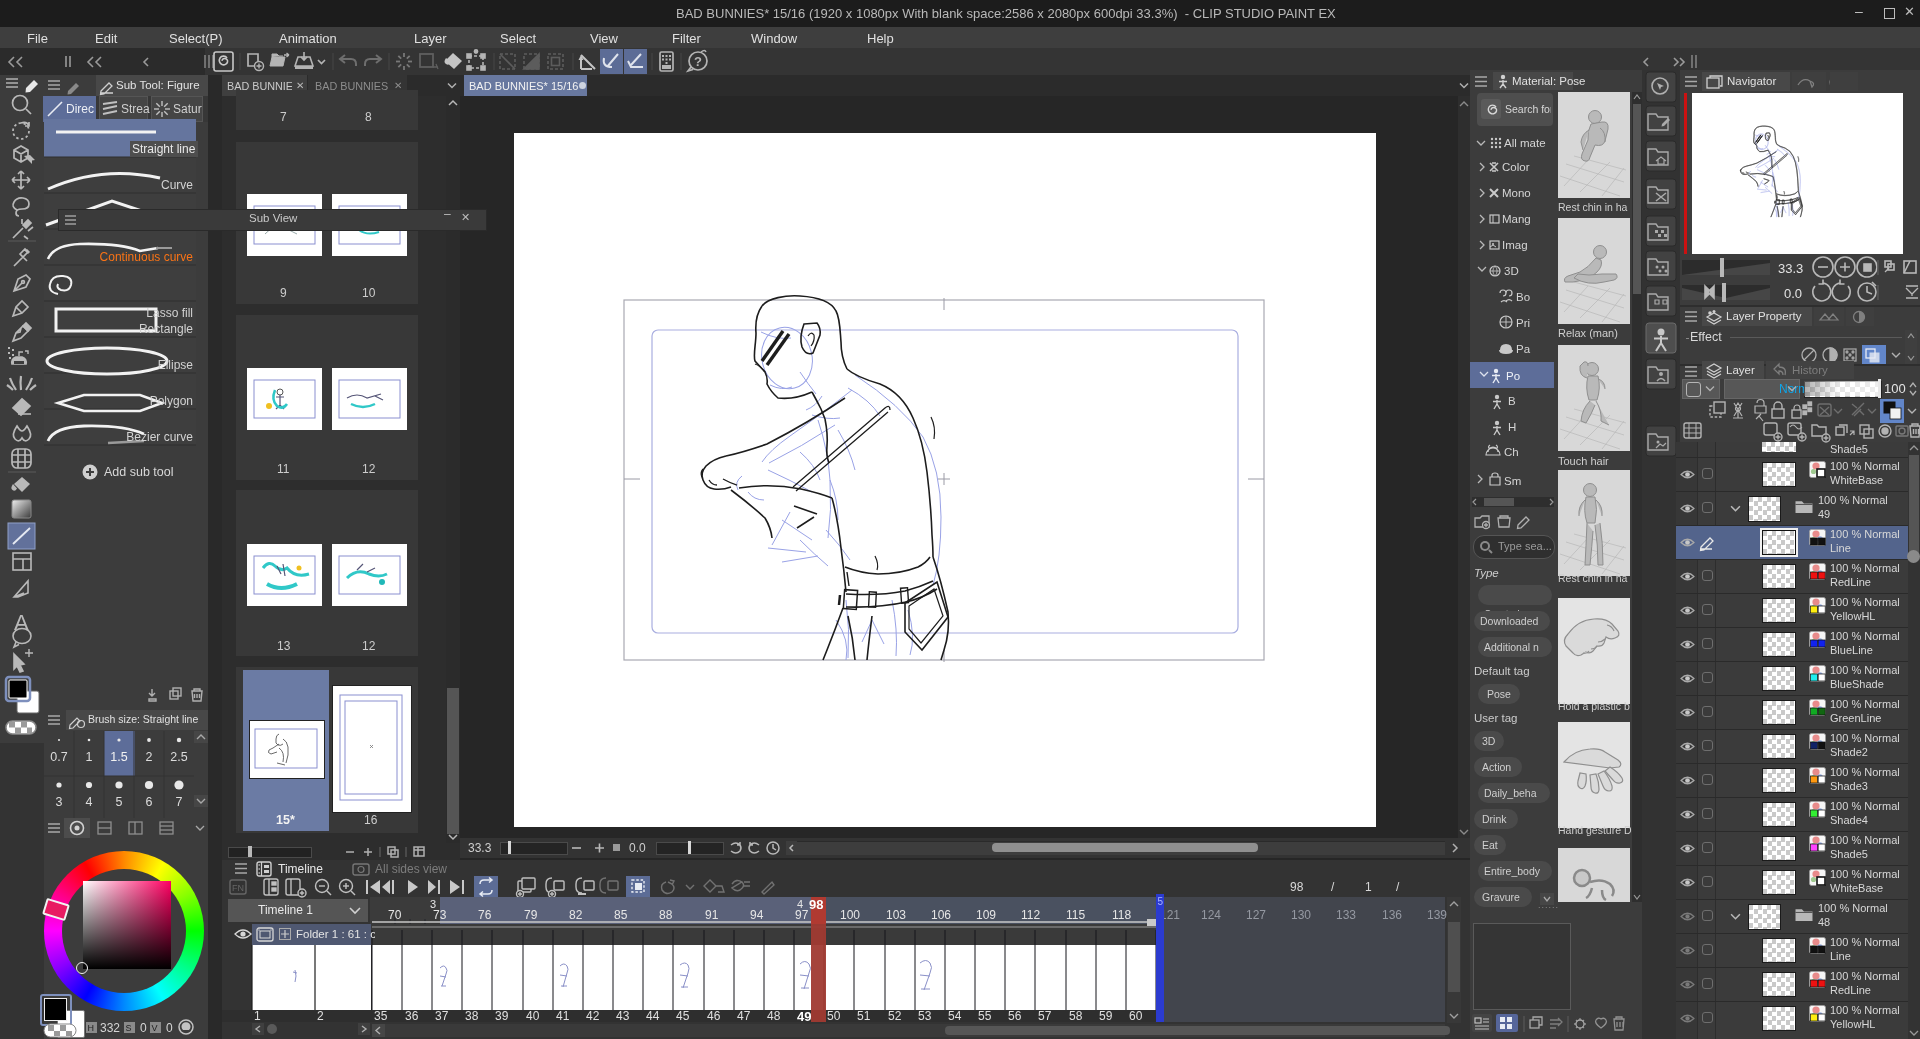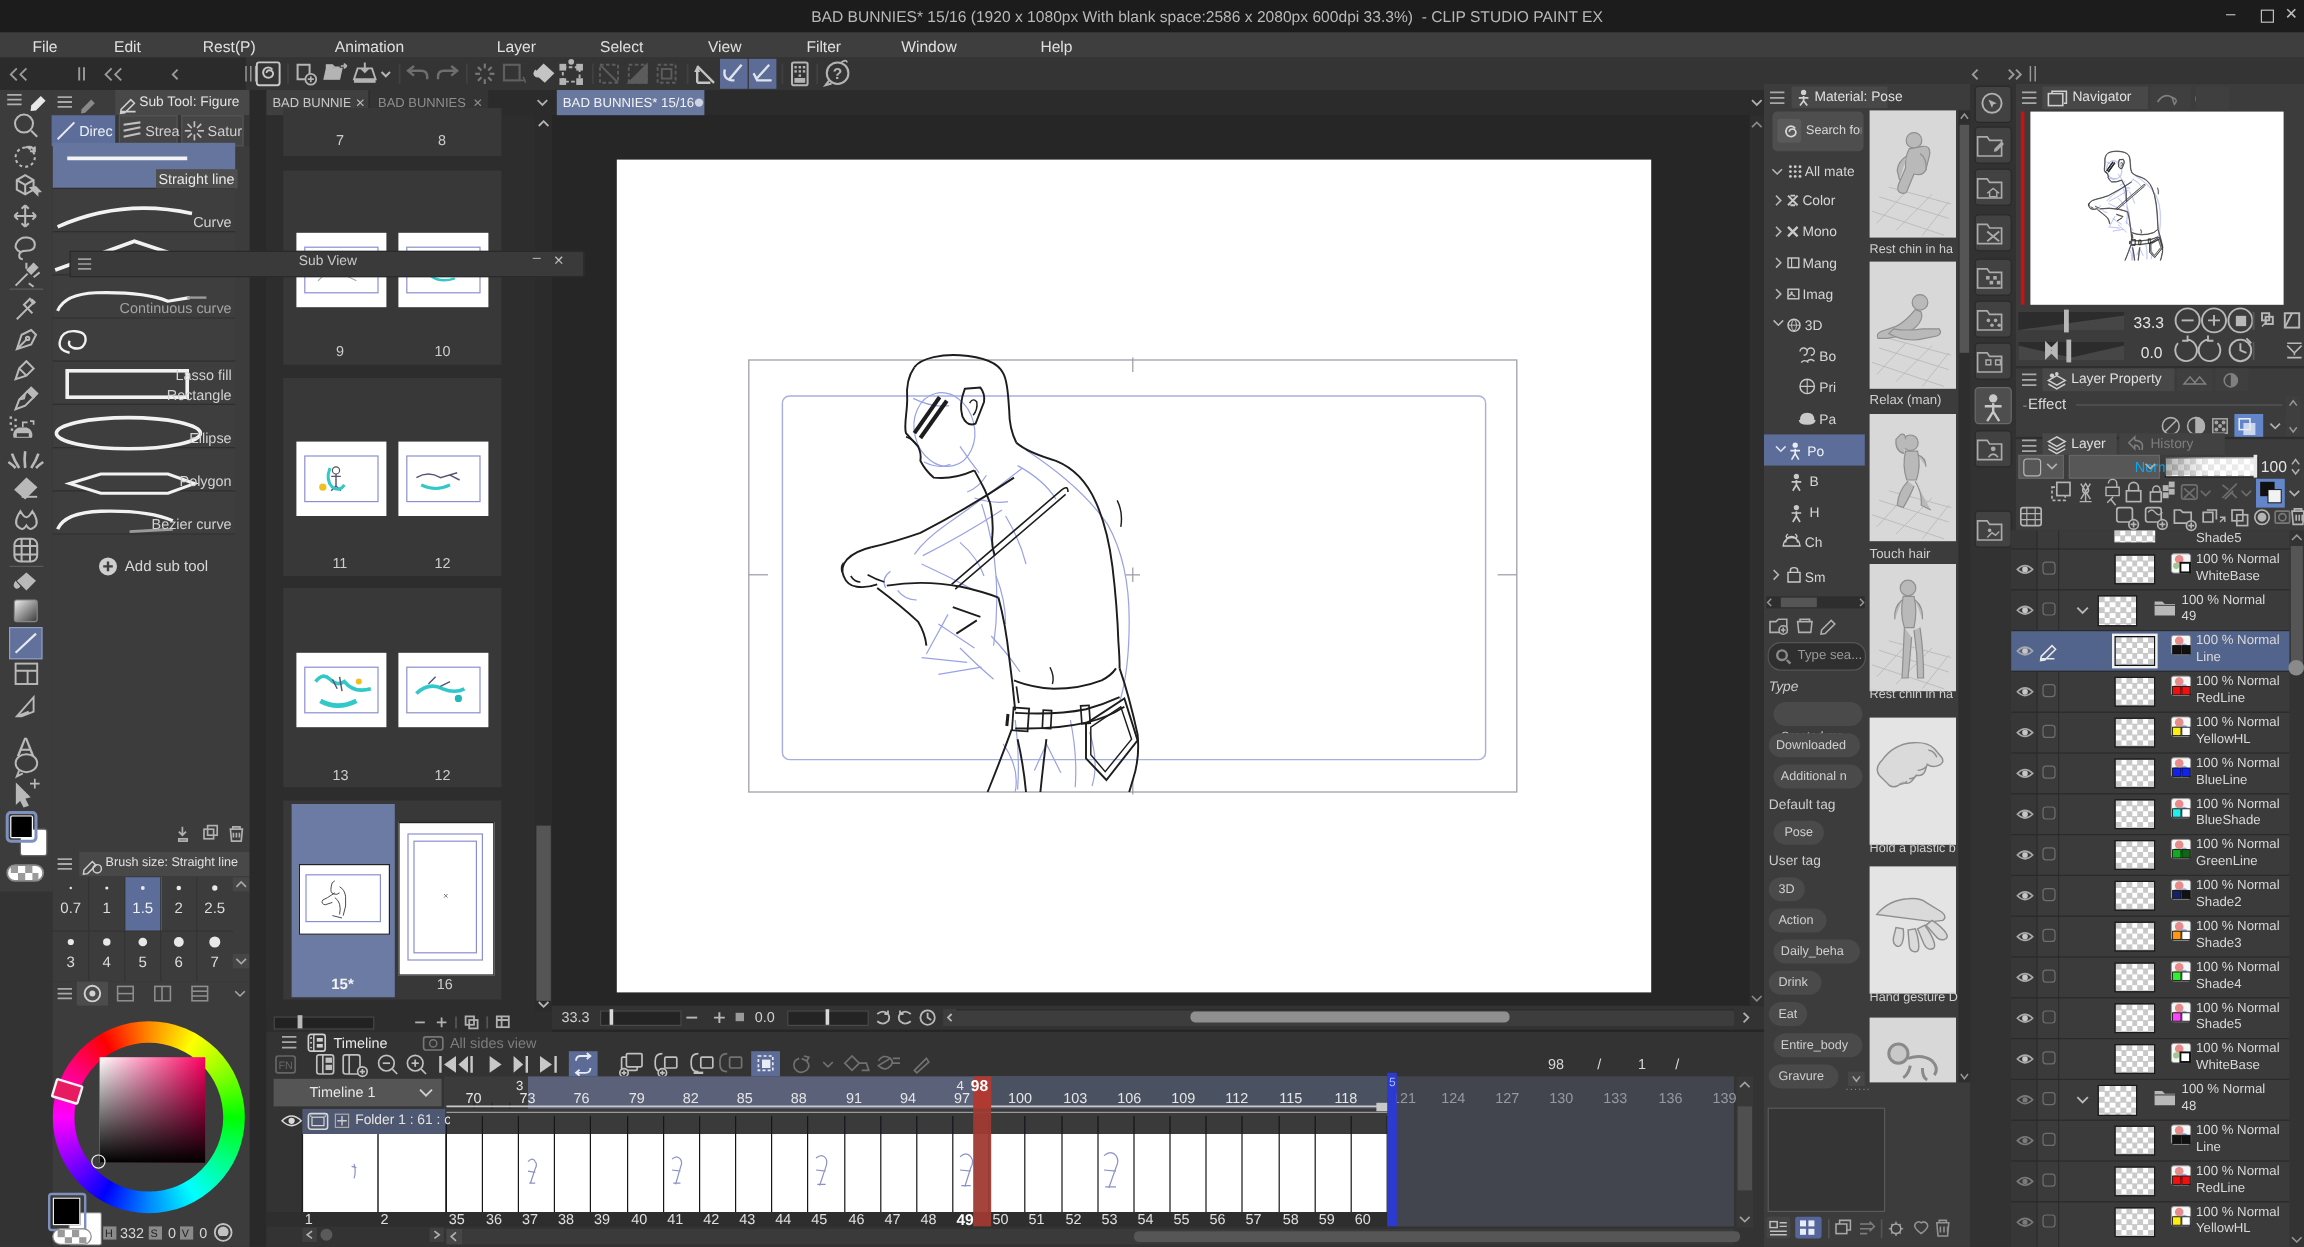--- a/index.html
+++ b/index.html
@@ -13,21 +13,21 @@
 
 <div class="ab" style="left:0;top:0;width:1920px;height:27px;background:#1c1c1c;"></div>
 <div class="tx" style="left:676px;top:6px;font-size:13px;color:#b9b9b9;">BAD BUNNIES* 15/16 (1920 x 1080px With blank space:2586 x 2080px 600dpi 33.3%)&nbsp; - CLIP STUDIO PAINT EX</div>
 <div class="tx" style="left:1855px;top:3px;font-size:14px;color:#bdbdbd;letter-spacing:9px;">–</div>
 <div class="ab" style="left:1884px;top:8px;width:9px;height:9px;border:1px solid #bdbdbd;"></div>
 <div class="tx" style="left:1904px;top:4px;font-size:13px;color:#bdbdbd;">✕</div>
 
 <div class="ab" style="left:0;top:27px;width:1920px;height:21px;background:#3e3e3e;"></div>
 <div class="tx" style="left:27px;top:31px;font-size:13px;color:#e0e0e0;">File</div>
 <div class="tx" style="left:95px;top:31px;font-size:13px;color:#e0e0e0;">Edit</div>
-<div class="tx" style="left:169px;top:31px;font-size:13px;color:#e0e0e0;">Rest(P)</div>
+<div class="tx" style="left:169px;top:31px;font-size:13px;color:#e0e0e0;">Select(P)</div>
 <div class="tx" style="left:279px;top:31px;font-size:13px;color:#e0e0e0;">Animation</div>
 <div class="tx" style="left:414px;top:31px;font-size:13px;color:#e0e0e0;">Layer</div>
 <div class="tx" style="left:500px;top:31px;font-size:13px;color:#e0e0e0;">Select</div>
 <div class="tx" style="left:590px;top:31px;font-size:13px;color:#e0e0e0;">View</div>
 <div class="tx" style="left:672px;top:31px;font-size:13px;color:#e0e0e0;">Filter</div>
 <div class="tx" style="left:751px;top:31px;font-size:13px;color:#e0e0e0;">Window</div>
 <div class="tx" style="left:867px;top:31px;font-size:13px;color:#e0e0e0;">Help</div>
 
 <div class="ab" style="left:0;top:48px;width:1920px;height:27px;background:#343434;"></div>
 <div class="ab" style="left:0;top:48px;width:205px;height:27px;background:#2b2b2b;"></div>
@@ -305,21 +305,21 @@
   <rect x="12" y="190" width="100" height="22"></rect>
   <ellipse cx="63" cy="242" rx="60" ry="13"></ellipse>
   <path d="M14 284 L40 276 L96 276 L118 284 L96 292 L40 292 Z" stroke-width="2.6"></path>
   <path d="M4 322 Q10 308 40 307 Q80 306 100 315" stroke-width="2.8"></path>
   <path d="M64 324 l36 -2" stroke="#9a9a9a" stroke-width="2.4"></path>
  </g>
 </svg>
 <div class="ab" style="left:130px;top:141px;width:68px;height:16px;background:#4e4e4e;"></div>
 <div class="tx" style="left:132px;top:142px;font-size:12px;color:#e8e8e8;">Straight line</div>
 <div class="tx" style="right:1727px;top:178px;font-size:12px;color:#d2d2d2;">Curve</div>
-<div class="tx" style="right:1727px;top:250px;font-size:12px;color:#a3a3a3;">Continuous curve</div>
+<div class="tx" style="right:1727px;top:250px;font-size:12px;color:#f97316;">Continuous curve</div>
 <div class="tx" style="right:1727px;top:286px;font-size:12px;color:#d2d2d2;margin-top:20px;">Lasso fill</div>
 <div class="tx" style="right:1727px;top:322px;font-size:12px;color:#d2d2d2;">Rectangle</div>
 <div class="tx" style="right:1727px;top:358px;font-size:12px;color:#d2d2d2;">Ellipse</div>
 <div class="tx" style="right:1727px;top:394px;font-size:12px;color:#d2d2d2;">Polygon</div>
 <div class="tx" style="right:1727px;top:430px;font-size:12px;color:#d2d2d2;">Bezier curve</div>
 
 <svg class="ab" style="left:82px;top:464px;" width="16" height="16" viewBox="0 0 16 16">
       <circle cx="8" cy="8" r="7.5" fill="#cfcfcf"></circle>
       <path d="M8 4 v8 M4 8 h8" stroke="#3e3e3e" stroke-width="2"></path>
     </svg>

